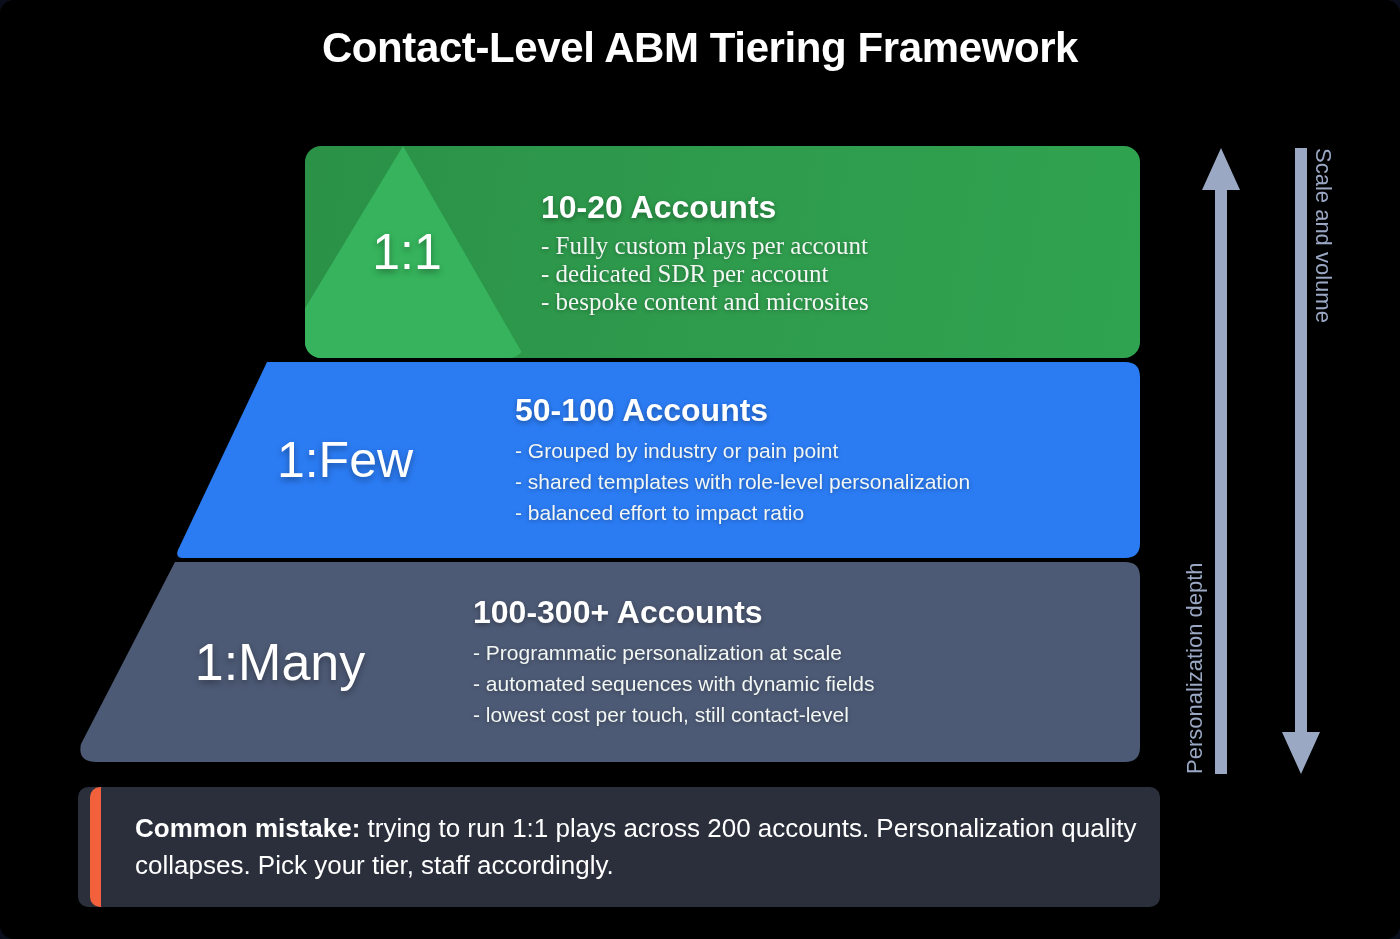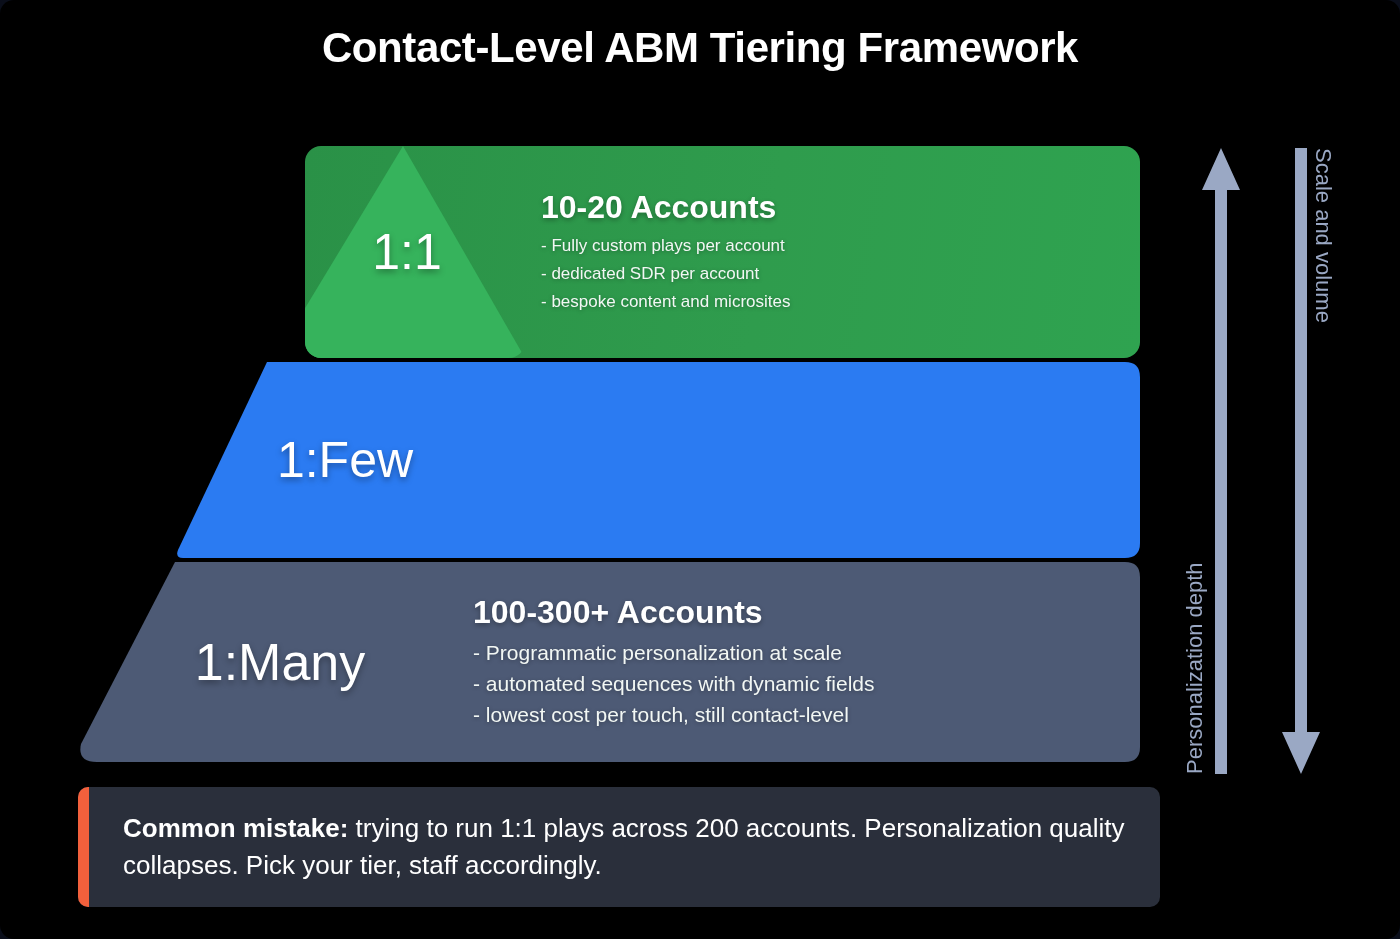--- a/index.html
+++ b/index.html
@@ -68,21 +68,21 @@
     left:0; top:0; width:220px; height:212px;
     z-index:2; pointer-events:none;
   }
   #tier-1 .tier-label {
     position:relative; z-index:3;
     width:180px; margin-left:12px;
     font-size:50px;
   }
   #tier-1 .tier-body { margin-left:44px; }
   #tier-1 .tier-heading { font-size:32px; }
-  #tier-1 .tier-bullets li { font-size:17px; line-height:28px; }
+  #tier-1 .tier-bullets li { font-size:25px; line-height:28px;font-family:Liberation Serif, serif; }
 
   
   #tier-2 {
     left:175px; top:362px; width:965px; height:196px;
   }
   #tier-2-shape {
     position:absolute; inset:0; z-index:1;
   }
   #tier-2 .tier-label {
     position:relative; z-index:3;
@@ -126,20 +126,21 @@
 
   
   #callout {
     position:absolute;
     left:78px; top:787px; width:1082px; height:120px;
     background:#2a2f3b;
     border-radius:10px;
     display:flex;
     align-items:center;
     box-shadow:0 4px 14px rgba(0,0,0,.3);
+    padding-left:12px;
   }
   #callout-accent {
     width:11px; height:120px;
     background:#f2603c;
     border-radius:10px 0 0 10px;
     flex:none;
   }
   #callout-text {
     margin-left:34px;
     color:#ffffff;
@@ -175,20 +176,28 @@
         <li>- bespoke content and microsites</li>
       </ul>
     </div>
   </div>
 
   <div class="tier" id="tier-2">
     <svg id="tier-2-shape" viewBox="0 0 965 196" preserveAspectRatio="none">
       <path d="M 92 0 L 950 0 Q 965 0 965 15 L 965 181 Q 965 196 950 196 L 8 196 Q 0 196 3 188 Z" fill="#2b7bf2"></path>
     </svg>
     <div class="tier-label">1:Few</div>
+    <div class="tier-body">
+      <div class="tier-heading">50-100 Accounts</div>
+      <ul class="tier-bullets">
+        <li>- Grouped by industry or pain point</li>
+        <li>- shared templates with role-level personalization</li>
+        <li>- balanced effort to impact ratio</li>
+      </ul>
+    </div>
   </div>
 
   <div class="tier" id="tier-3">
     <svg id="tier-3-shape" viewBox="0 0 1065 200" preserveAspectRatio="none">
       <path d="M 100 0 L 1050 0 Q 1065 0 1065 15 L 1065 185 Q 1065 200 1050 200 L 22 200 Q 2 200 6 182 Z" fill="#4d5a75"></path>
     </svg>
     <div class="tier-label">1:Many</div>
     <div class="tier-body">
       <div class="tier-heading">100-300+ Accounts</div>
       <ul class="tier-bullets">

